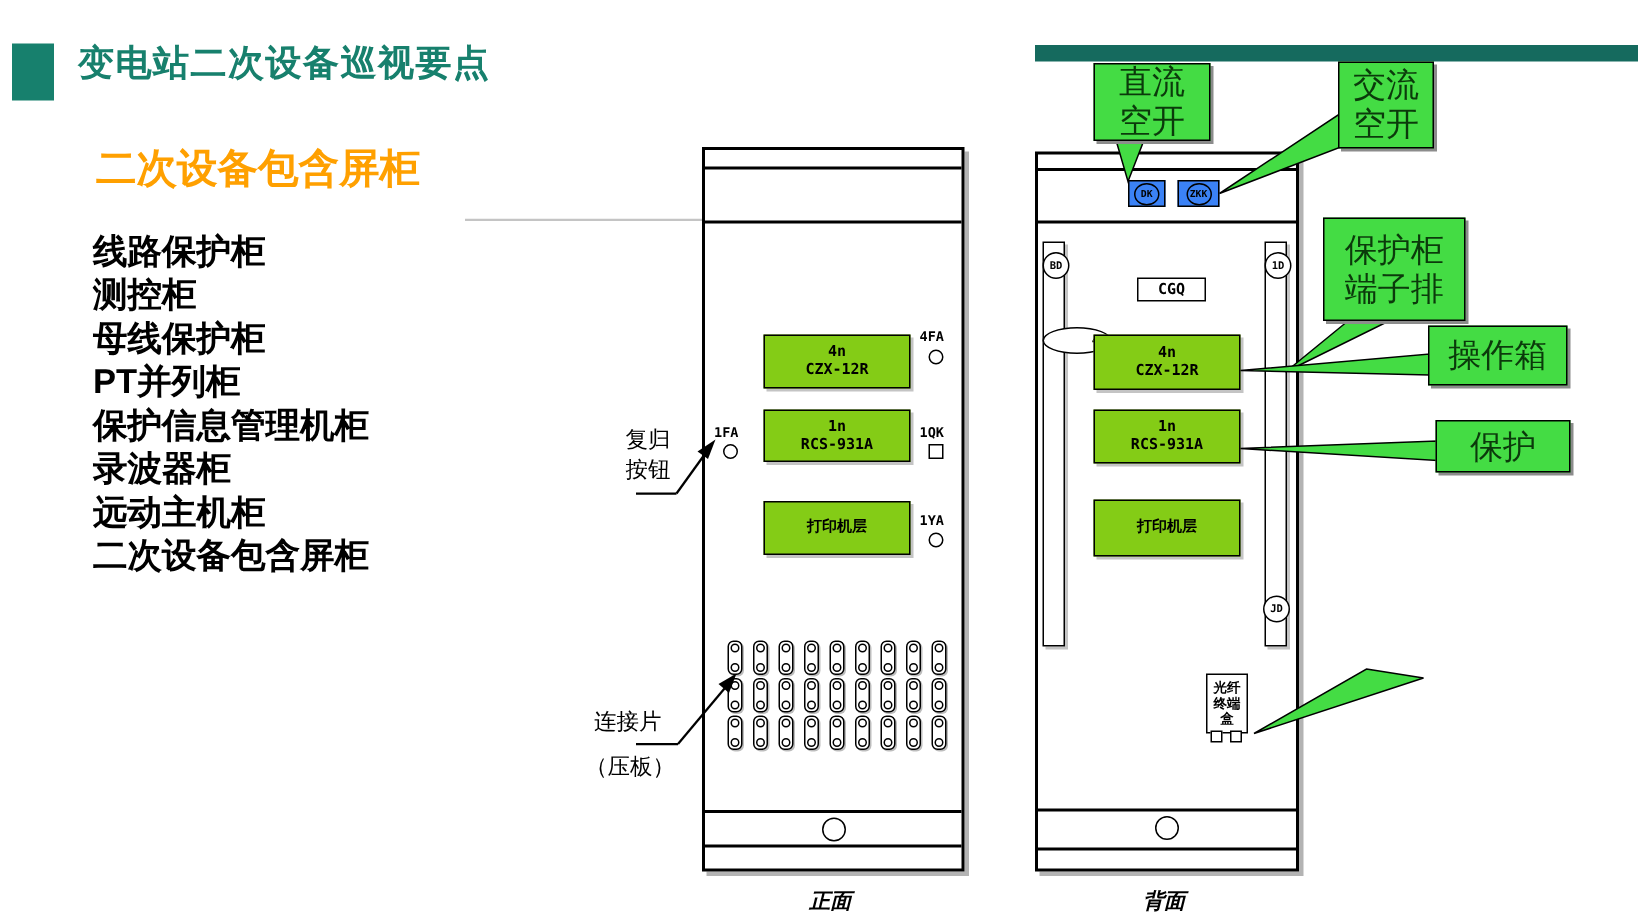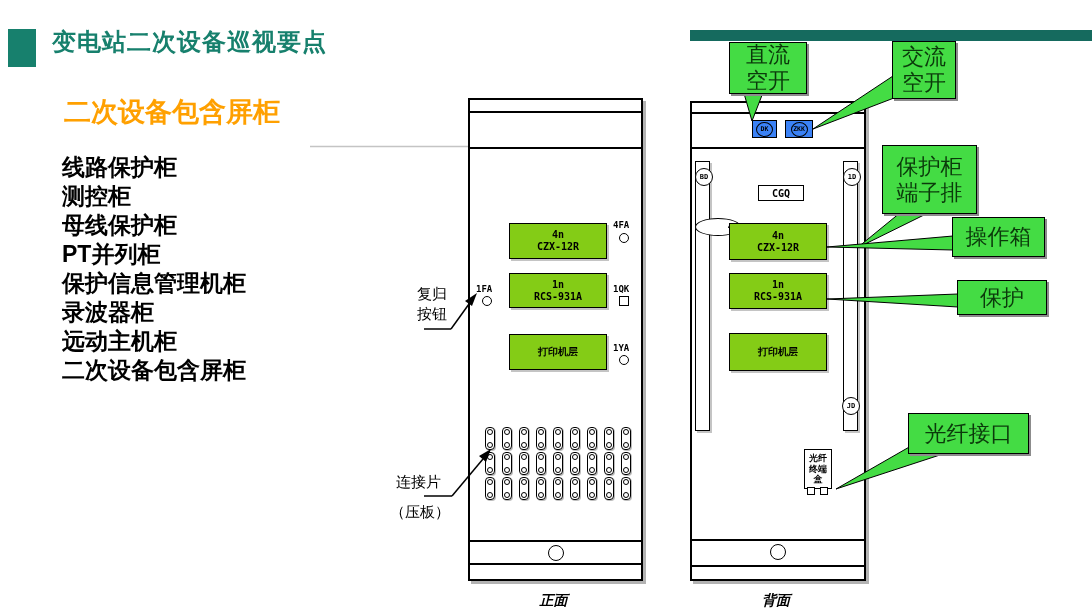--- a/index.html
+++ b/index.html
@@ -233,17 +233,14 @@
   <div class="callout" style="left:882px;top:145px;width:93px;height:67px;">
     <span>保护柜</span>
     <span>端子排</span>
   </div>
   <div class="callout" style="left:952px;top:217px;width:91px;height:38px;">
     <span>操作箱</span>
   </div>
   <div class="callout" style="left:957px;top:280px;width:88px;height:33px;">
     <span>保护</span>
   </div>
-  <div class="callout" style="left:908px;top:413px;width:119px;height:39px;">
-    <span>光纤接口</span>
-  </div>
 
 </div>
 
 </body></html>

